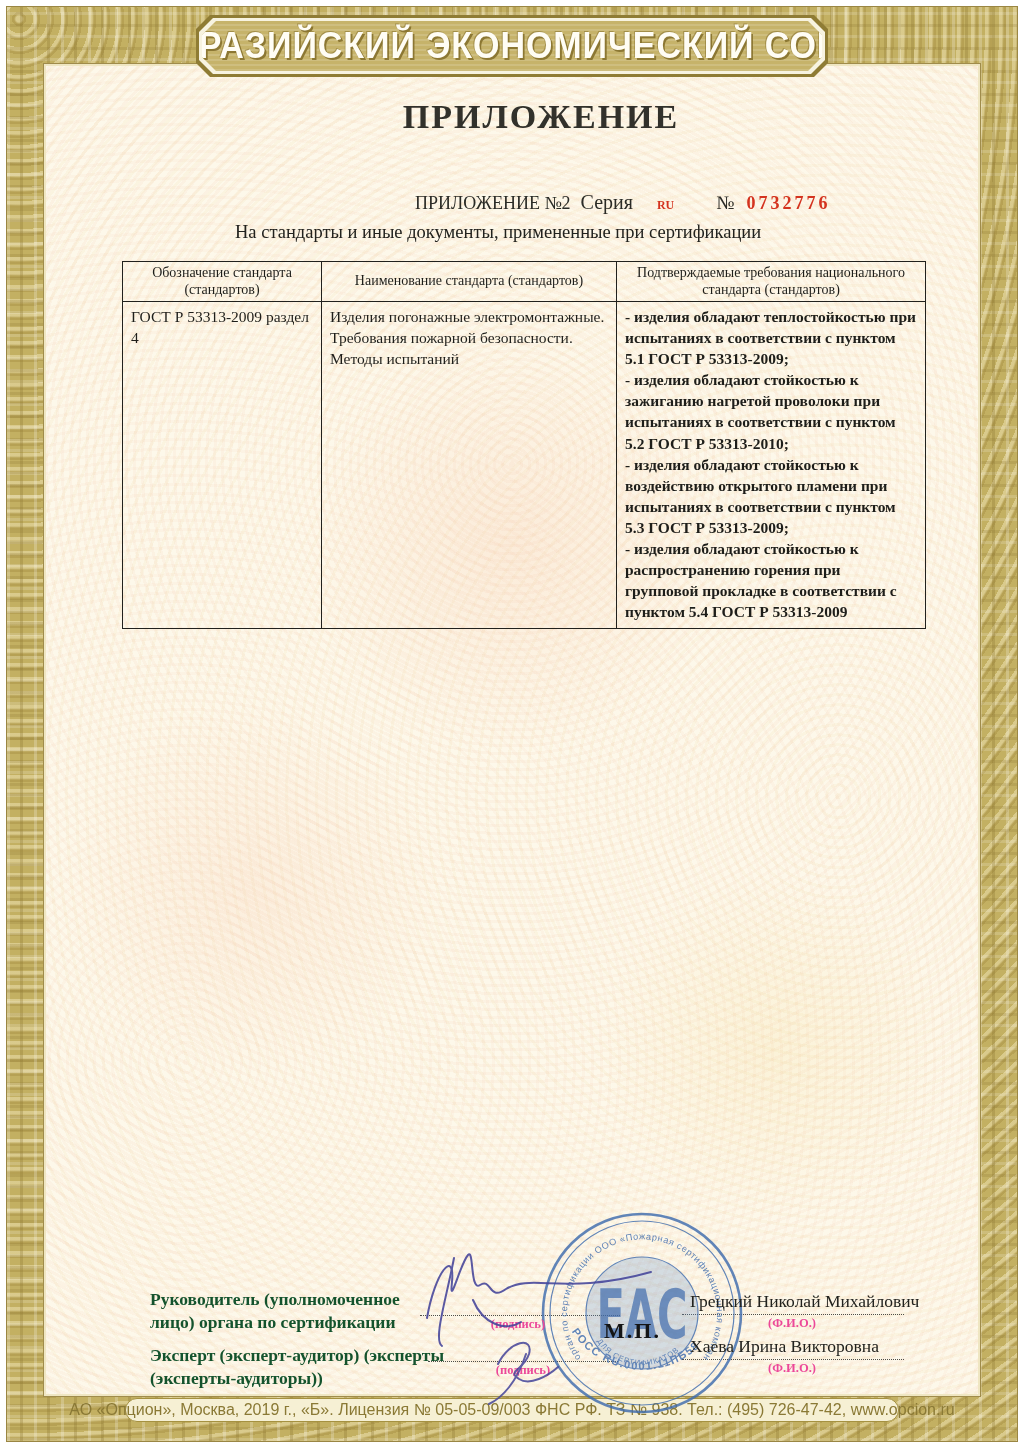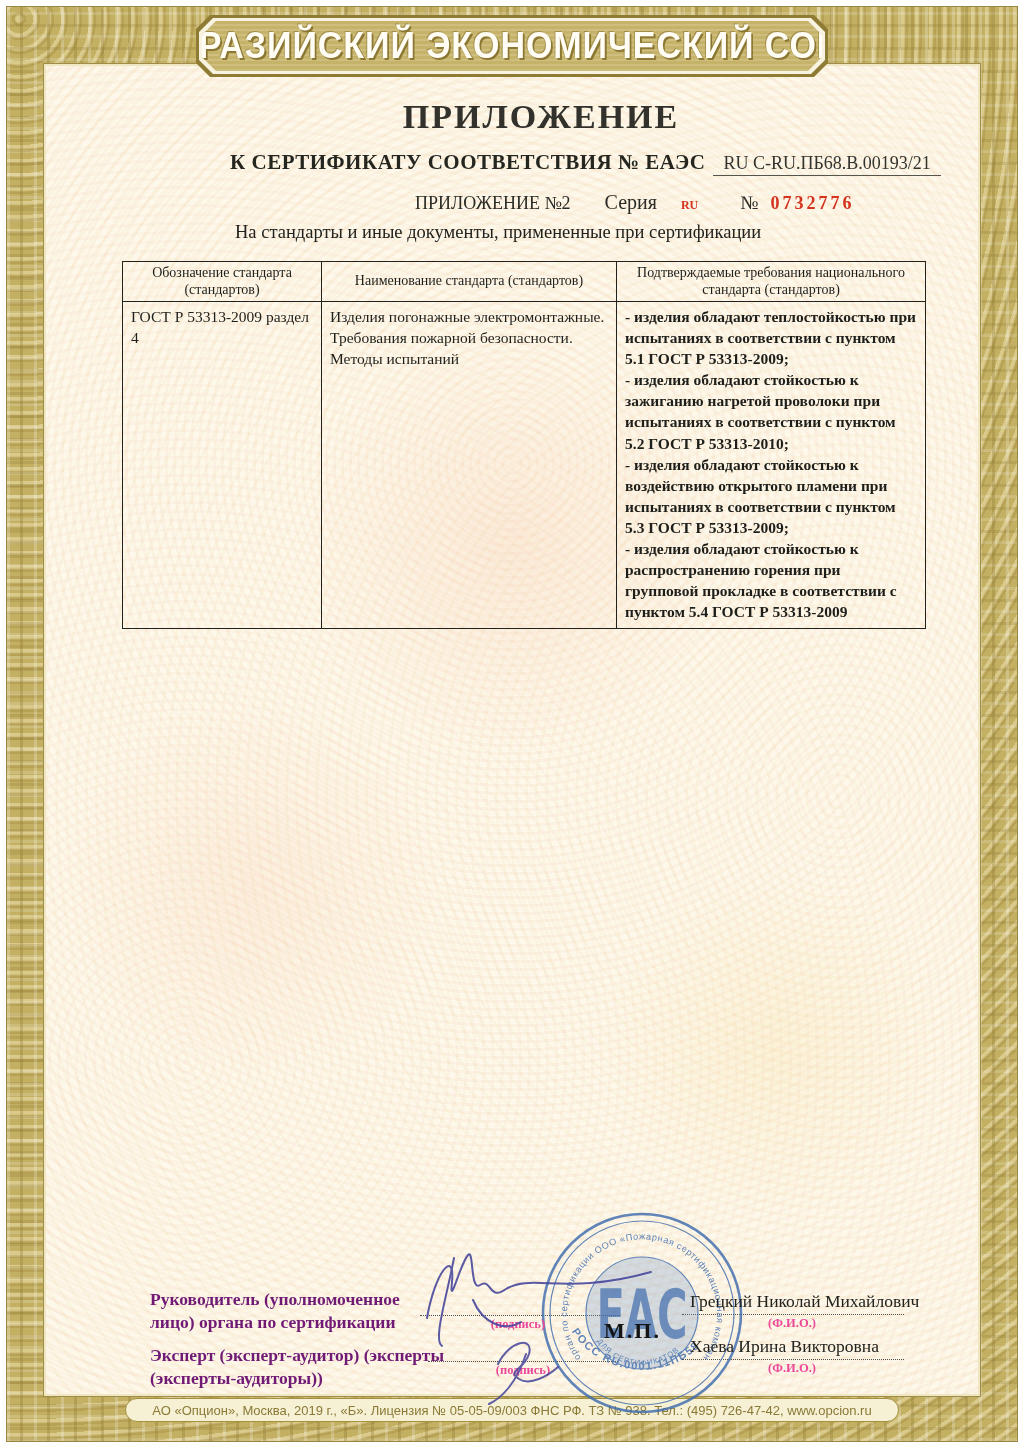--- a/index.html
+++ b/index.html
@@ -39,74 +39,71 @@
       text-shadow:2px 2px 0 rgba(133,112,44,.9), -1px -1px 0 rgba(133,112,44,.55);}
 
   
   .doc-title{position:absolute;top:98px;left:0;width:100%;text-align:center;z-index:2;
       font-weight:bold;font-size:34px;letter-spacing:2px;color:#32312b;margin-left:29px;}
   .cert-line{position:absolute;top:150px;left:230px;z-index:2;white-space:nowrap;}
   .cert-label{font-weight:bold;font-size:21px;color:#262620;letter-spacing:.5px;}
   .cert-number{font-size:18px;color:#33332d;border-bottom:1px solid #55554d;padding:0 10px 2px;margin-left:8px;}
   .appendix-line{position:absolute;top:191px;left:415px;z-index:2;white-space:nowrap;display:flex;align-items:baseline;}
   .appendix-no{font-size:18px;color:#2b2b26;}
-  .series-label{font-size:20px;color:#2b2b26;margin-left:34px;}
+  .series-label{font-size:20px;color:#2b2b26;margin-left:10px;}
   .series-value{font-size:12px;font-weight:bold;margin-left:24px;}
   .num-sign{font-size:19px;color:#2b2b26;margin-left:42px;}
   .form-number{font-family:Liberation Serif, serif;font-weight:bold;font-size:18px;
       letter-spacing:3px;margin-left:12px;}
   .subtitle{position:absolute;top:222px;left:235px;z-index:2;font-size:18.5px;color:#22221e;}
 
   
   .std-table{position:absolute;top:261px;left:122px;width:776px;z-index:2;
       border-collapse:collapse;table-layout:fixed;padding-left:46px;}
   .std-table th,.std-table td{border:1.5px solid #21211d;color:#1e1e1a;}
   .std-table th{font-weight:normal;font-size:14px;line-height:1.18;text-align:center;
       vertical-align:middle;padding:3px 4px;}
   .std-table td{font-size:15.5px;line-height:1.36;vertical-align:top;padding:4px 8px 6px;height:289px;}
   .col1{width:190px;} .col2{width:286px;} .col3{width:300px;}
   .req-item{margin:0;font-weight:bold;}
 
   
-  .sig-label{position:absolute;z-index:4;font-weight:bold;font-size:17.5px;line-height:1.32;color:#701a75;}
+  .sig-label{position:absolute;z-index:4;font-weight:bold;font-size:17.5px;line-height:1.32;color:#14532d;}
   .dotline{position:absolute;z-index:2;height:0;border-top:1.5px dotted #4e4e48;}
   .small-cap{position:absolute;z-index:4;font-size:12.5px;color:#ec4899;text-align:center;font-weight:bold;}
   .fio-name{position:absolute;z-index:4;font-size:17.5px;color:#22221e;white-space:nowrap;}
   .mp{position:absolute;left:604px;top:1318px;z-index:6;font-weight:bold;font-size:22px;
       letter-spacing:2px;color:#141414;}
   .sig-svg{position:absolute;z-index:5;}
   .stamp-svg{position:absolute;left:535px;top:1206px;z-index:3;}
 
   
   .footer-pill{position:absolute;top:1398px;left:50%;transform:translateX(-50%);z-index:2;
       width:772px;height:22px;border-radius:12px;background:#f6f0d4;border:1px solid #a59140;
       display:flex;align-items:center;justify-content:center;
-      font-family:"Liberation Sans", sans-serif;font-size:13px;color:#8a7935;white-space:nowrap;}
+      font-family:"Liberation Sans", sans-serif;font-size:16px;color:#8a7935;white-space:nowrap;}
 </style>
 </head>
 <body>
 
 <div class="page">
 
   <div class="border-frame"></div>
   <div class="inner-page"></div>
 
   <div class="banner">
     <div class="b1 oct"></div>
     <div class="b2 oct"></div>
     <div class="b3 oct">
       <span class="banner-text">ЕВРАЗИЙСКИЙ ЭКОНОМИЧЕСКИЙ СОЮЗ</span>
     </div>
   </div>
 
   <div class="doc-title">ПРИЛОЖЕНИЕ</div>
 
-  <div class="cert-line">
-    <span class="cert-label">К СЕРТИФИКАТУ СООТВЕТСТВИЯ № ЕАЭС</span><span class="cert-number">RU C-RU.ПБ68.В.00193/21</span>
-  </div>
 
   <div class="appendix-line">
     <span class="appendix-no">ПРИЛОЖЕНИЕ №2</span>
     <span class="series-label">Серия</span>
     <span class="series-value" style="color:#d4331f;">RU</span>
     <span class="num-sign">№</span>
     <span class="form-number" style="color:#d4331f;">0732776</span>
   </div>
 
   <div class="subtitle">На стандарты и иные документы, примененные при сертификации</div>

